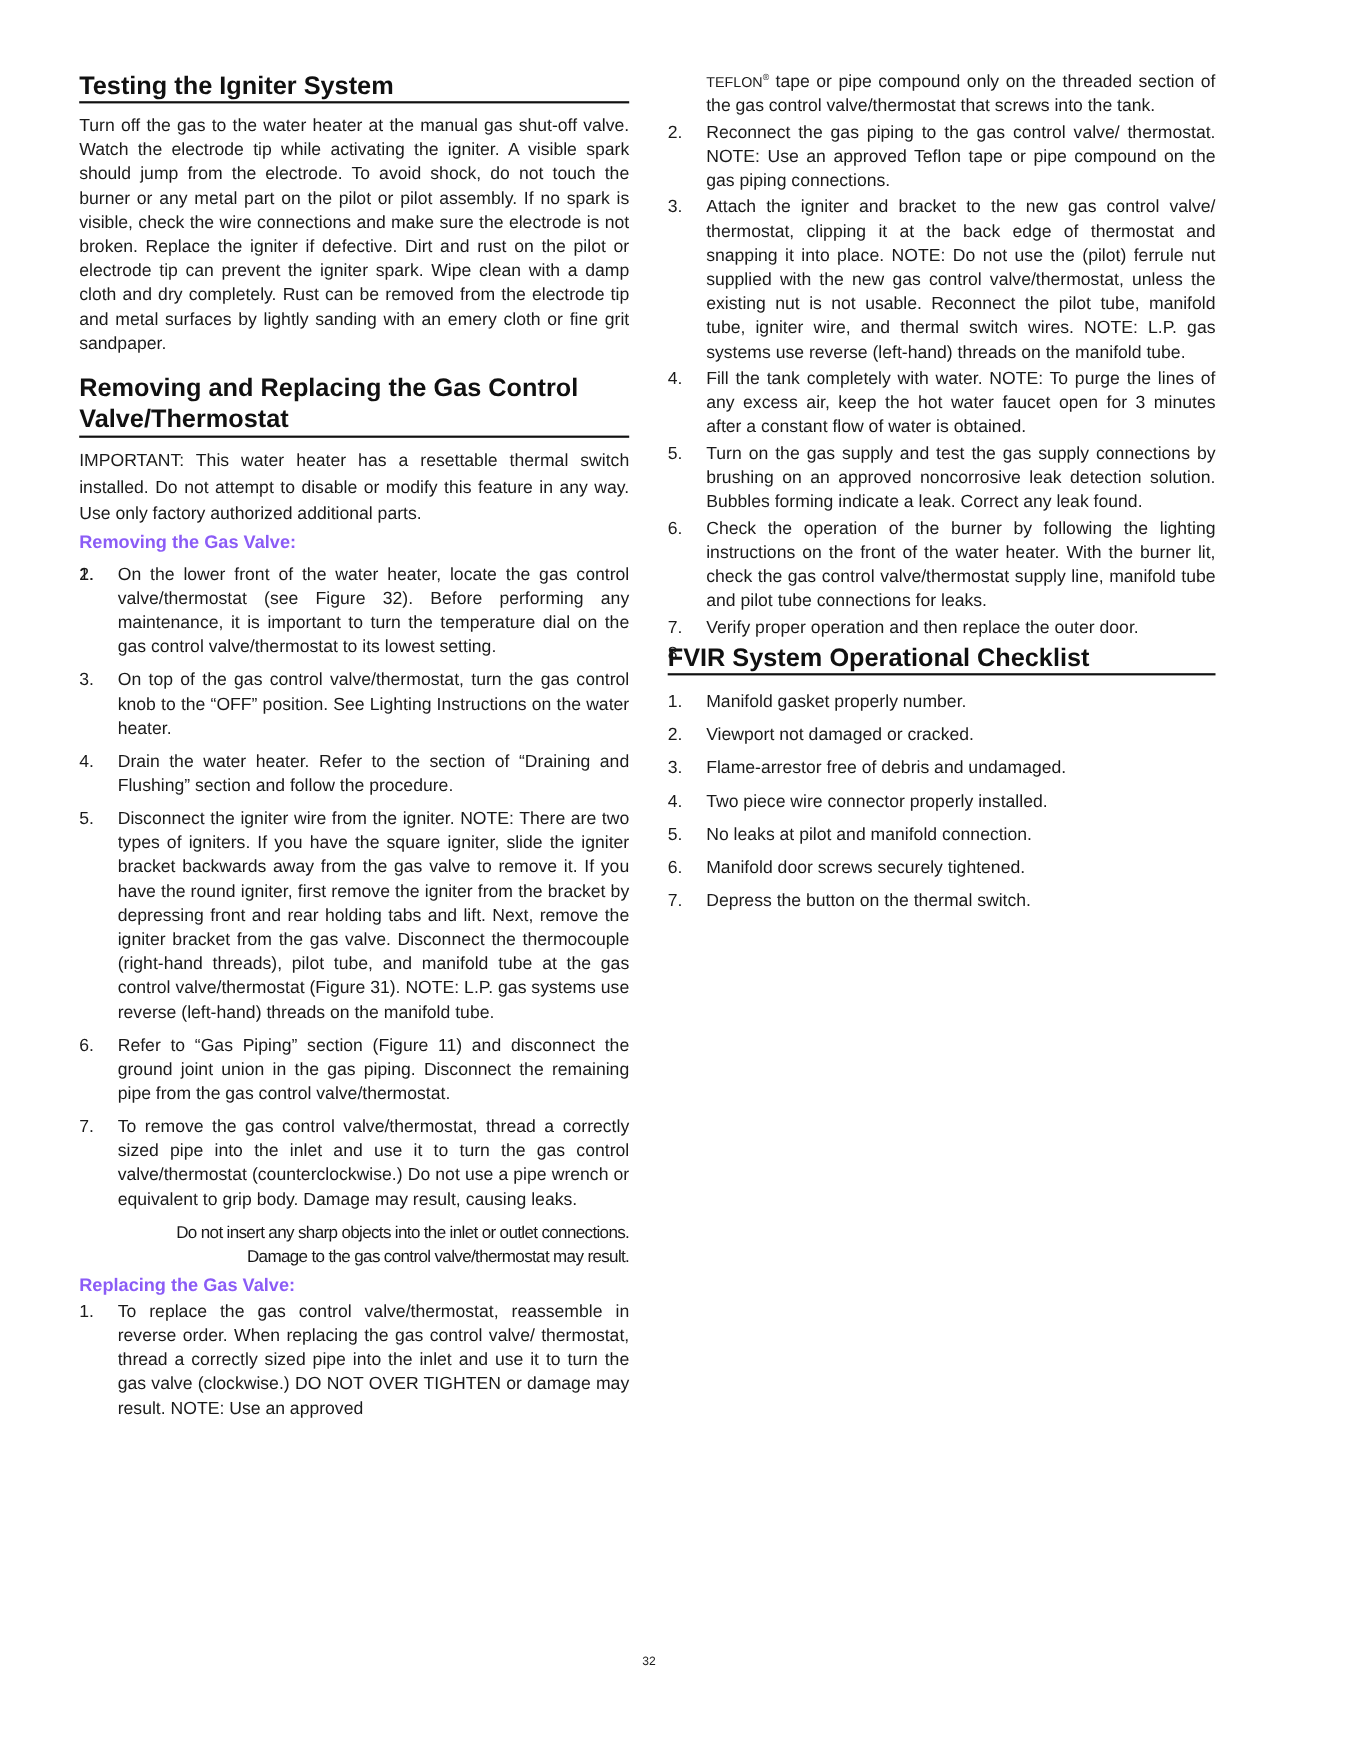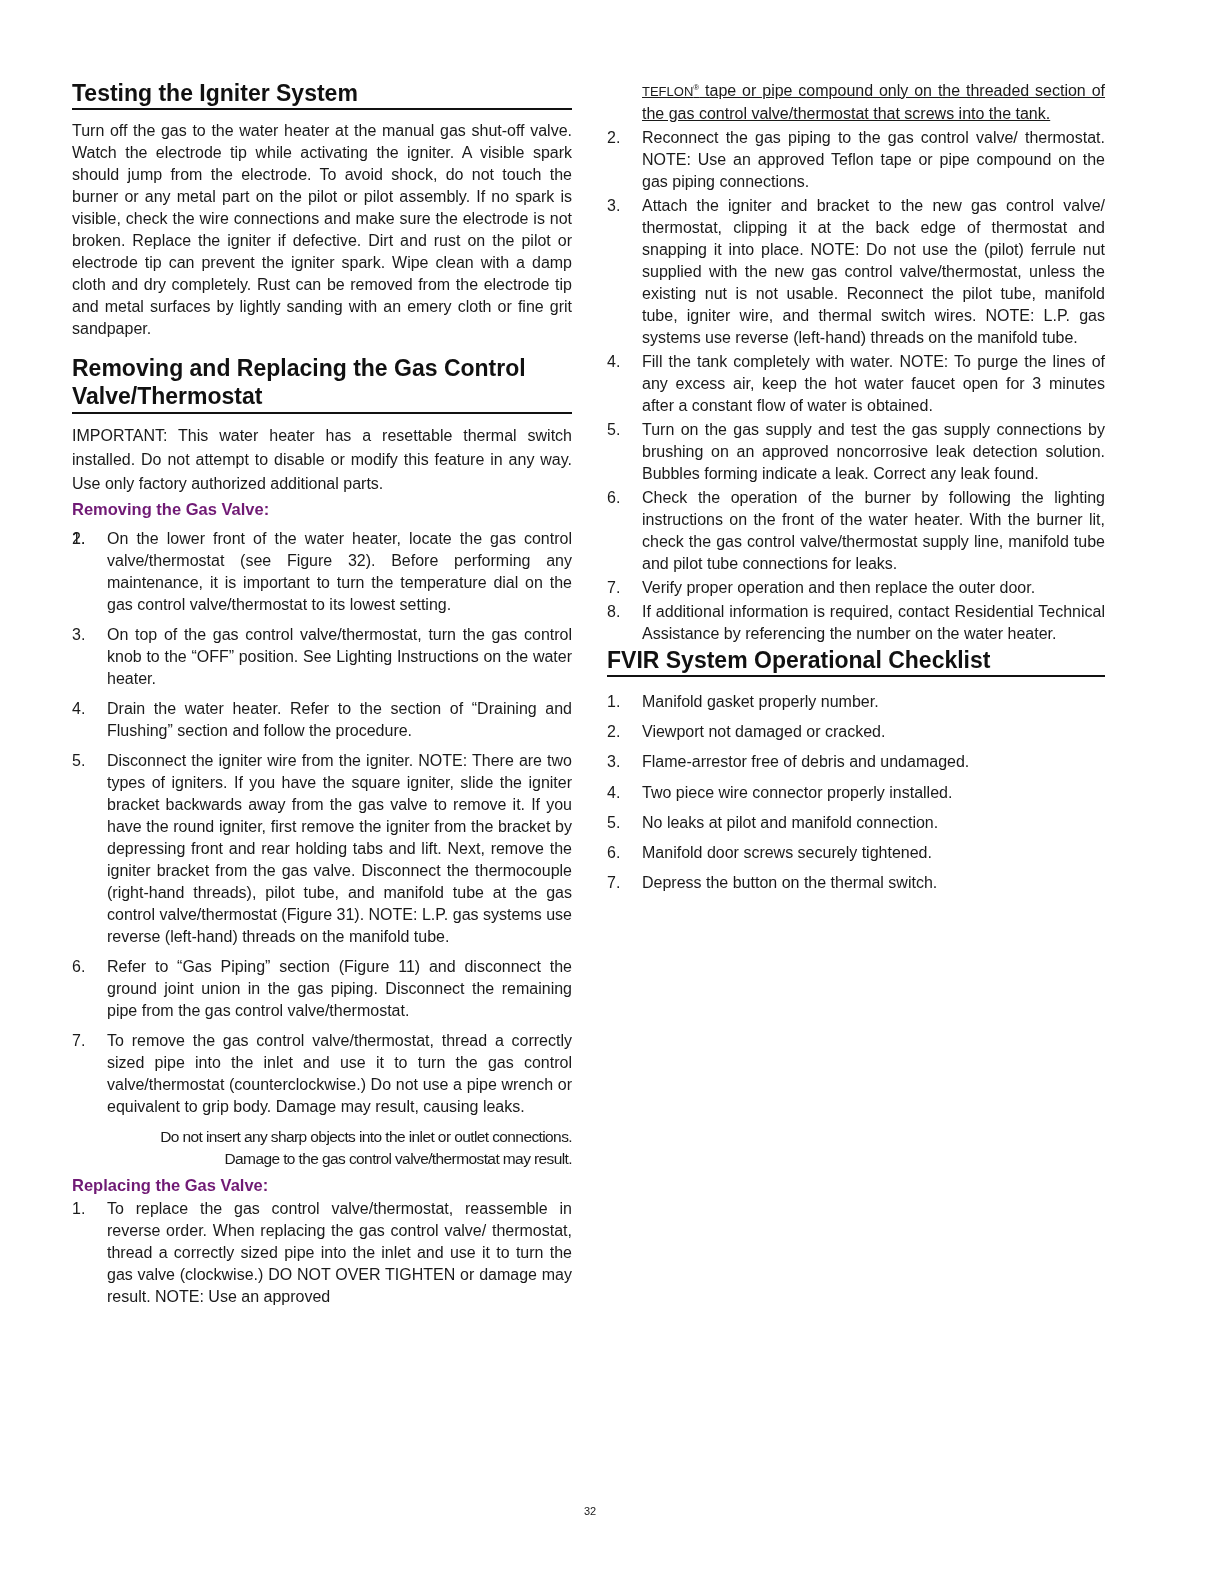--- a/index.html
+++ b/index.html
@@ -1,51 +1,51 @@
 <!DOCTYPE html>
 <html><head>
 <meta charset="utf-8">
 <style>
   html, body { margin: 0; padding: 0; background: #ffffff; }
   body {
     width: 1224px; height: 1584px; position: relative; overflow: hidden;
     font-family: "Liberation Sans", sans-serif; color: #1a1a1a;
   }
-  .col { position: absolute; top: 80px; }
+  .col { position: absolute; top: 64px; }
   .col-left { left: 72px; width: 500px; }
   .col-right { left: 607px; width: 498px; }
 
   h2.section {
     font-family: "Liberation Sans", sans-serif;
     font-weight: bold; font-size: 23px; line-height: 26px;
     margin: 0 0 10px 0; padding: 0 0 2px 0;
     border-bottom: 2.5px solid #111;
     color: #111;
   }
   h3.sub {
     font-weight: bold; font-size: 16.5px; line-height: 22px;
-    margin: 0; color: #701a75;
+    margin: 0; color: #8b5cf6;
   }
   p.body {
     font-size: 16px; line-height: 22px; margin: 0; text-align: justify;
   }
   p.body.loose { line-height: 24px; }
 
   ol.steps { list-style: none; margin: 0; padding: 0; }
   ol.steps li {
     position: relative; padding-left: 35px;
     font-size: 16px; line-height: 22px; text-align: justify;
   }
   ol.steps li .num { position: absolute; left: 0; top: 0; }
   ol.steps.spaced li { margin-bottom: 8px; }
   ol.steps.tight li { margin-bottom: 2px; }
   ol.checklist li { margin-bottom: 8.2px; text-align: left; }
 
   .condensed { letter-spacing: -0.6px; font-size: 15.5px; line-height: 22px; padding-left: 35px; margin: 0 0 4px 0; text-align: right; }
-  .cont { padding-left: 35px; font-size: 16px; line-height: 22px; text-align: justify; margin: 0 0 2px 0; text-decoration: underline; }
+  .cont { padding-left: 35px; font-size: 16px; line-height: 22px; text-align: justify; margin: 0 0 2px 0; }
   .smallcaps { font-size: 13px; }
   sup { font-size: 8px; vertical-align: super; line-height: 0; }
 
   .page-number {
     position: absolute; left: 0; width: 1180px; top: 1505px;
     text-align: center; font-size: 11px;
   }
 </style>
 </head>
 <body>
@@ -80,21 +80,21 @@
 <div class="col col-right">
   <p class="cont"><span class="smallcaps">TEFLON</span><sup>®</sup><span> tape or pipe compound only on the threaded section of the gas control valve/thermostat that screws into the tank.</span></p>
 
   <ol class="steps tight">
     <li><span class="num">2.</span><span>Reconnect the gas piping to the gas control valve/ thermostat. NOTE: Use an approved Teflon tape or pipe compound on the gas piping connections.</span></li>
     <li><span class="num">3.</span><span>Attach the igniter and bracket to the new gas control valve/ thermostat, clipping it at the back edge of thermostat and snapping it into place. NOTE: Do not use the (pilot) ferrule nut supplied with the new gas control valve/thermostat, unless the existing nut is not usable. Reconnect the pilot tube, manifold tube, igniter wire, and thermal switch wires. NOTE: L.P. gas systems use reverse (left-hand) threads on the manifold tube.</span></li>
     <li><span class="num">4.</span><span>Fill the tank completely with water. NOTE: To purge the lines of any excess air, keep the hot water faucet open for 3 minutes after a constant flow of water is obtained.</span></li>
     <li><span class="num">5.</span><span>Turn on the gas supply and test the gas supply connections by brushing on an approved noncorrosive leak detection solution. Bubbles forming indicate a leak. Correct any leak found.</span></li>
     <li><span class="num">6.</span><span>Check the operation of the burner by following the lighting instructions on the front of the water heater. With the burner lit, check the gas control valve/thermostat supply line, manifold tube and pilot tube connections for leaks.</span></li>
     <li><span class="num">7.</span><span>Verify proper operation and then replace the outer door.</span></li>
-    <li><span class="num">8.</span><span>If additional information is required, contact Residential Technical Assistance by referencing the number on the water heater.</span></li>
+    <li><span class="num">8.</span></li>
   </ol>
 
 
   <h2 class="section" style="margin-bottom:14px;">FVIR System Operational Checklist</h2>
   <ol class="steps checklist">
     <li><span class="num">1.</span><span>Manifold gasket properly number.</span></li>
     <li><span class="num">2.</span><span>Viewport not damaged or cracked.</span></li>
     <li><span class="num">3.</span><span>Flame-arrestor free of debris and undamaged.</span></li>
     <li><span class="num">4.</span><span>Two piece wire connector properly installed.</span></li>
     <li><span class="num">5.</span><span>No leaks at pilot and manifold connection.</span></li>

